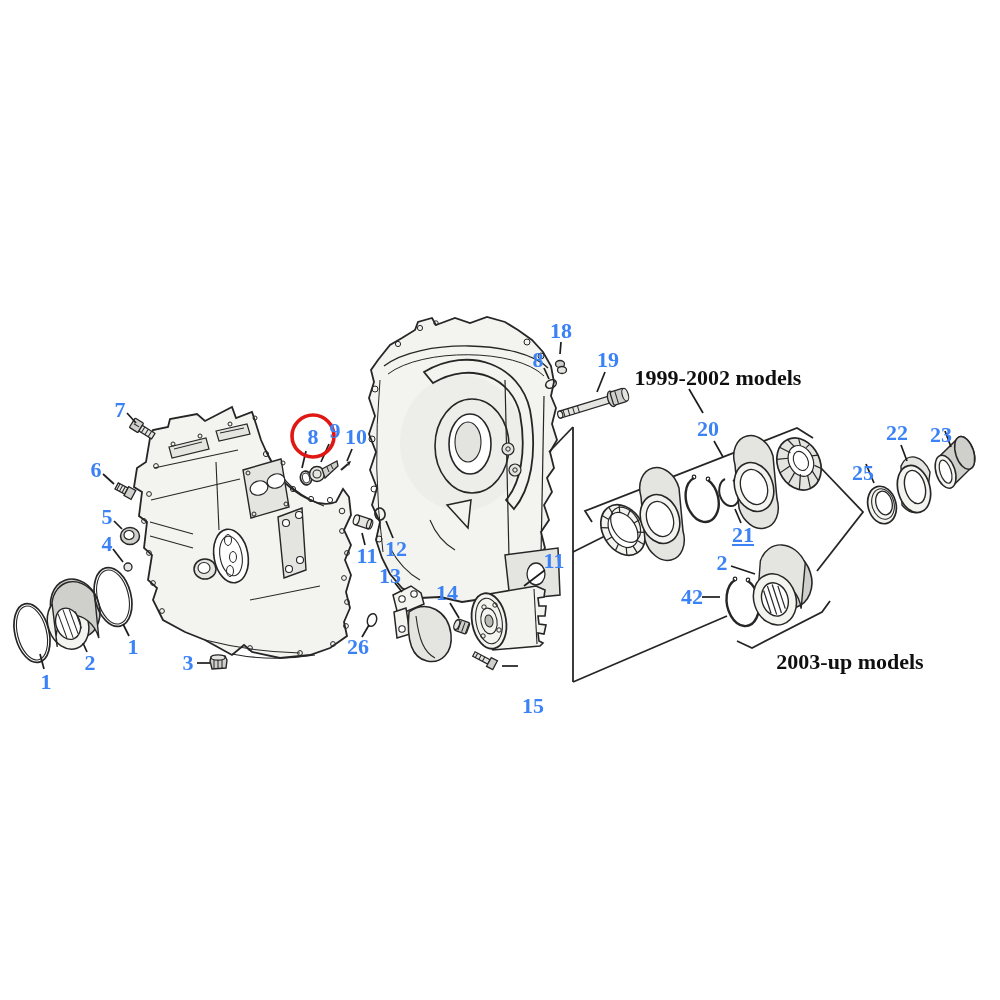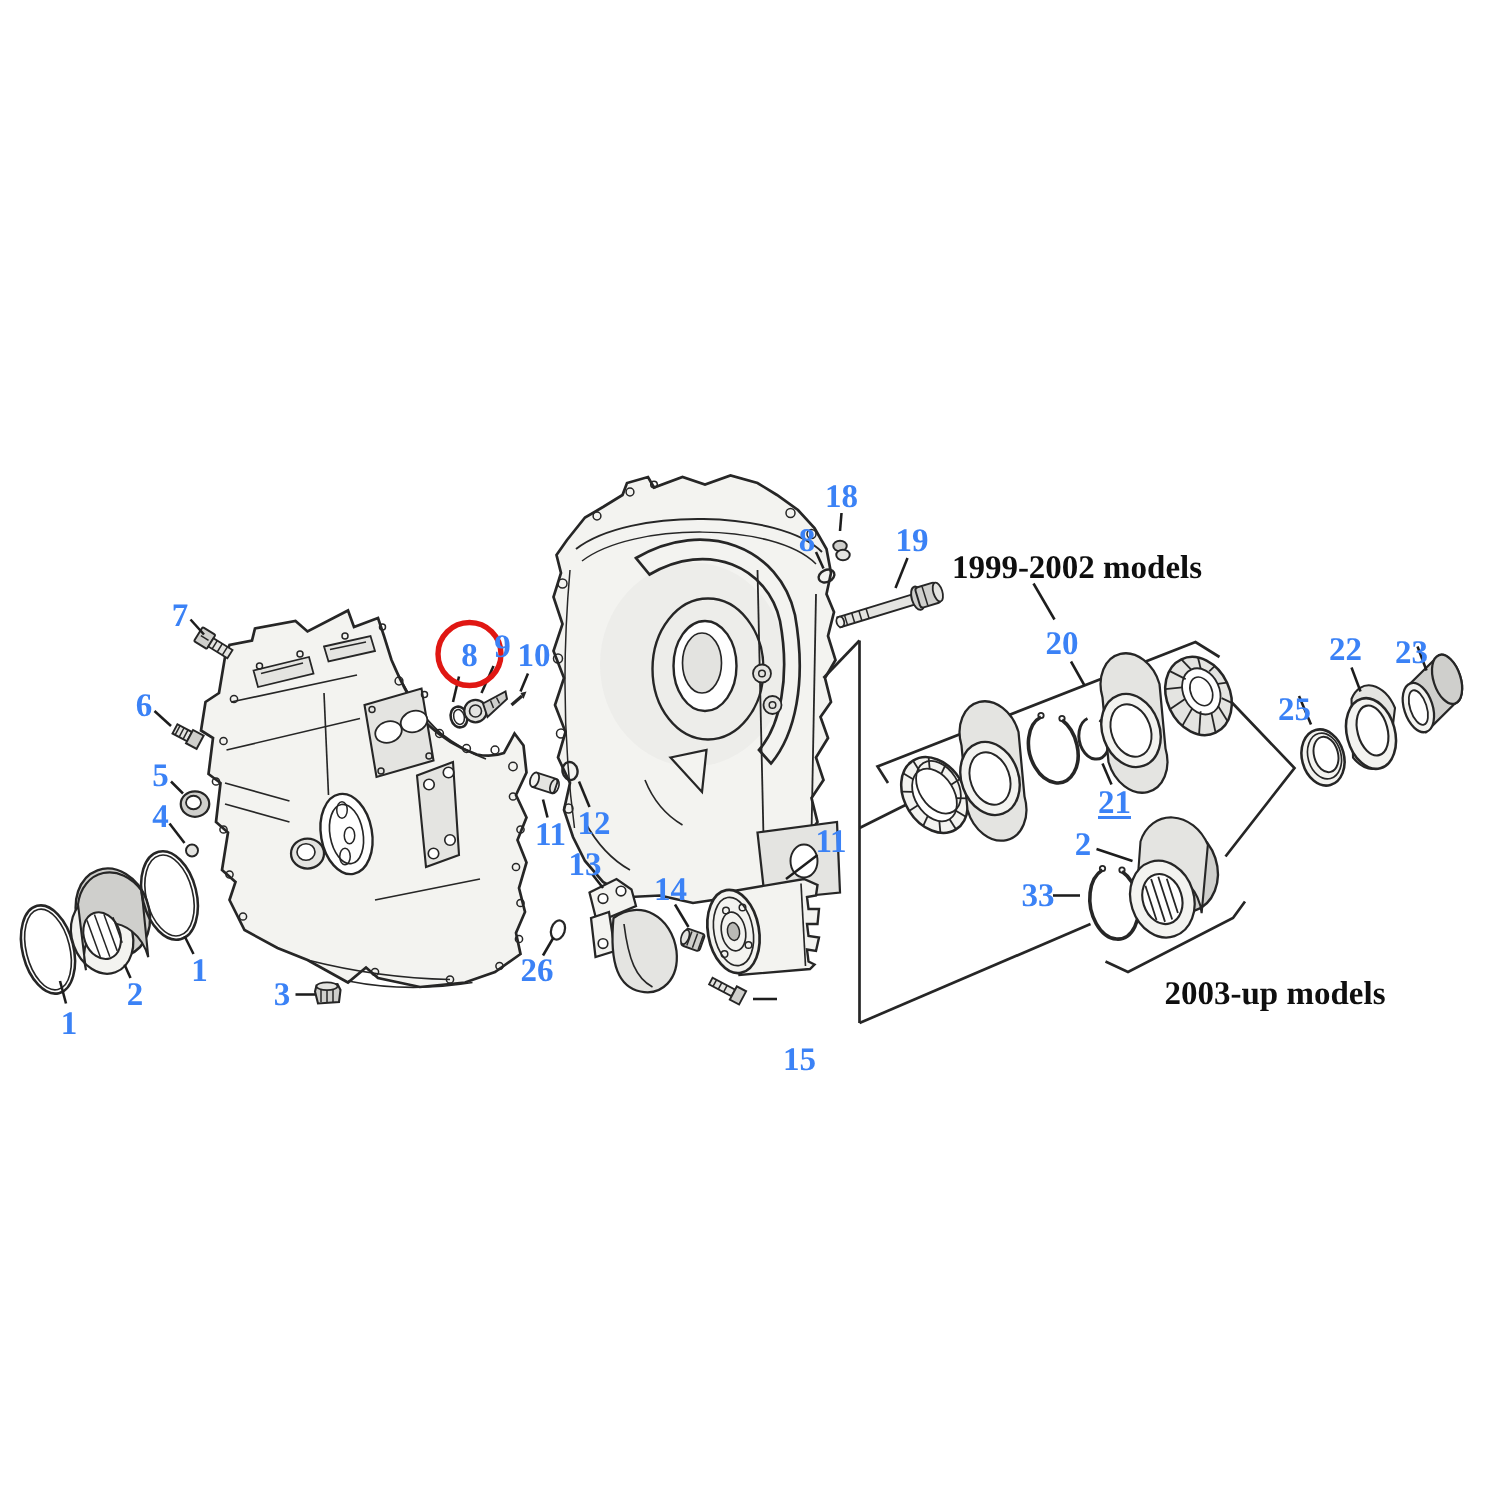--- a/index.html
+++ b/index.html
@@ -436,20 +436,20 @@
       <span class="callout" style="left: 358px; top: 647px;">26</span>
       <span class="callout" style="left: 447px; top: 593px;">14</span>
       <span class="callout" style="left: 533px; top: 666px; margin-top: 40px;">15</span>
       <span class="callout" style="left: 554px; top: 561px;">11</span>
       <span class="callout" style="left: 538px; top: 360px;">8</span>
       <span class="callout" style="left: 561px; top: 331px;">18</span>
       <span class="callout" style="left: 608px; top: 360px;">19</span>
       <span class="callout" style="left: 708px; top: 429px;">20</span>
       <span class="callout" style="left: 743px; top: 535px; text-decoration: underline;">21</span>
       <span class="callout" style="left: 722px; top: 563px;">2</span>
-      <span class="callout" style="left: 692px; top: 597px;">33</span>
+      <span class="callout" style="left: 692px; top: 597px;">42</span>
       <span class="callout" style="left: 863px; top: 473px;">25</span>
       <span class="callout" style="left: 897px; top: 433px;">22</span>
       <span class="callout" style="left: 941px; top: 419px; margin-top: 16px;">23</span>
       <span class="group-label" style="left: 718px; top: 378px;">1999-2002 models</span>
       <span class="group-label" style="left: 850px; top: 662px;">2003-up models</span>
     </div>
 </div>
 
 </body></html>

